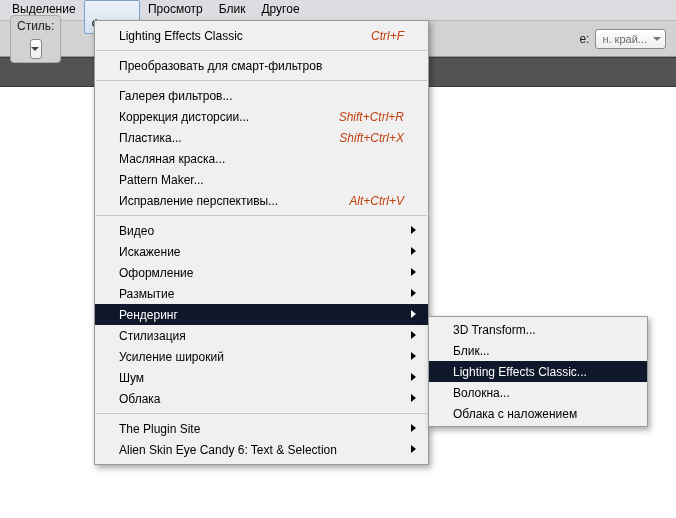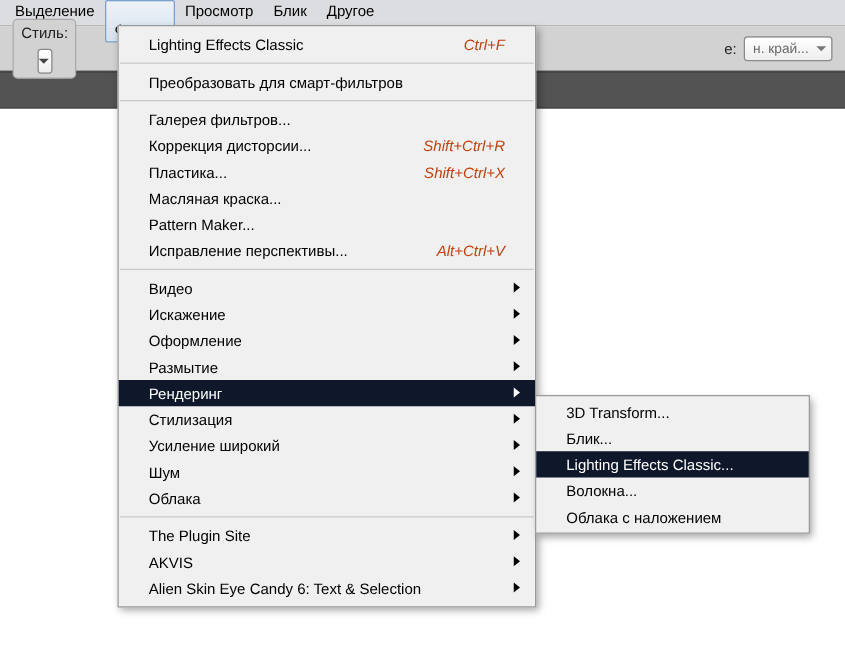--- a/index.html
+++ b/index.html
@@ -251,23 +251,20 @@
       <div class="dd-item has-sub">
         <span class="label">Облака</span>
       </div>
     </div>
   <hr>
   <div class="grp" id="sec5">
       <div class="dd-item has-sub">
         <span class="label">The Plugin Site</span>
       </div>
       <div class="dd-item has-sub">
-        <span class="label">AKVIS</span>
-      </div>
-      <div class="dd-item has-sub">
         <span class="label">Alien Skin Eye Candy 6: Text &amp; Selection</span>
       </div>
     </div>
 </div>
 
 <div class="submenu" id="submenu">
     <div class="dd-item">
       <span class="label">3D Transform...</span>
     </div>
     <div class="dd-item">

